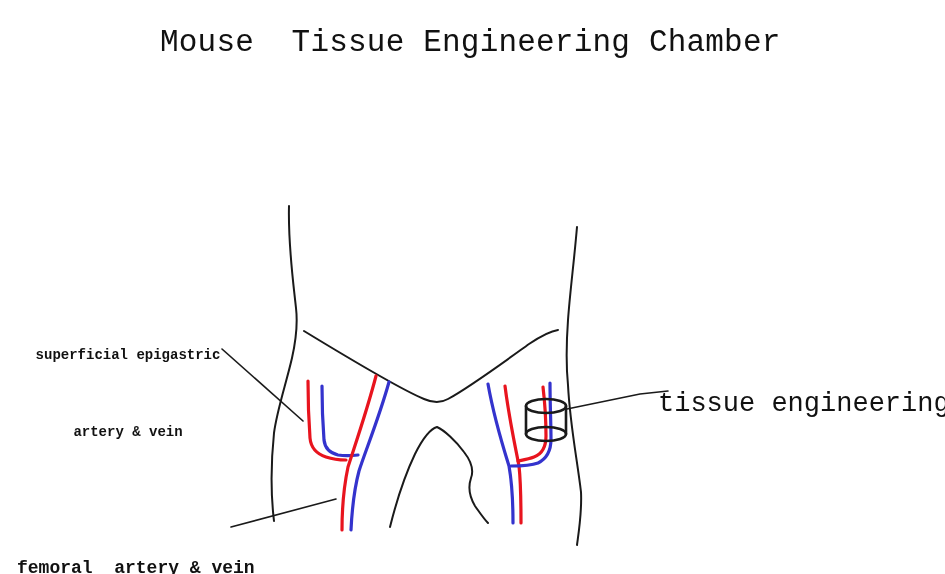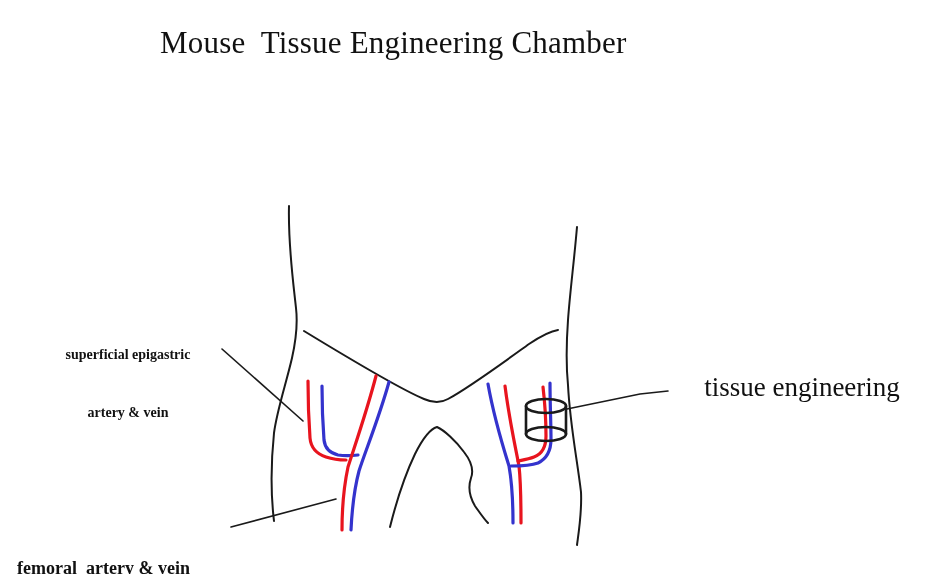--- a/index.html
+++ b/index.html
@@ -1,45 +1,45 @@
 <!DOCTYPE html>
 <html><head>
 <meta charset="utf-8">
 <style>
   html,body{margin:0;padding:0;background:#ffffff;}
   #canvas{
     position:relative;
     width:945px;height:574px;
     background:#ffffff;
     overflow:hidden;
-    font-family:Liberation Serif, serif;
+    font-family:Liberation Mono, monospace;
     color:#111;
   }
   #drawing{position:absolute;left:0;top:0;width:945px;height:574px;}
   .lbl{position:absolute;white-space:pre;}
   .title{
     left:160px;top:25px;
     font-size:31px;font-weight:400;letter-spacing:.2px;
   }
   .epigastric-label{
     left:16px;top:312px;width:224px;
     text-align:center;font-size:14px;font-weight:700;
   }
   .epigastric-label .line{display:block;line-height:22px;}
-  .epigastric-label .line+.line{margin-top:4px;}
+  .epigastric-label .line+.line{margin-top:23px;}
   .femoral-label{
     left:17px;top:530px;
     font-size:18px;font-weight:700;margin-top:28px;
   }
   .chamber-label{
     left:658px;top:309px;width:288px;
     text-align:center;font-size:27px;font-weight:400;
   }
   .chamber-label .line{display:block;line-height:33px;}
-  .chamber-label .line2{}
+  .chamber-label .line2{margin-top:19px;}
 </style>
 </head>
 <body>
 
 <div id="canvas">
 
   <svg id="drawing" viewBox="0 0 945 574" fill="none" stroke-linecap="round" stroke-linejoin="round">
 
     <g stroke-width="2" stroke="#1a1a1a">
       <path d="M 289,206 C 288,245 293,280 296,308 C 298,325 296,340 292,358 C 286,384 277,410 274,433 C 271,462 271,496 274,521"></path>

